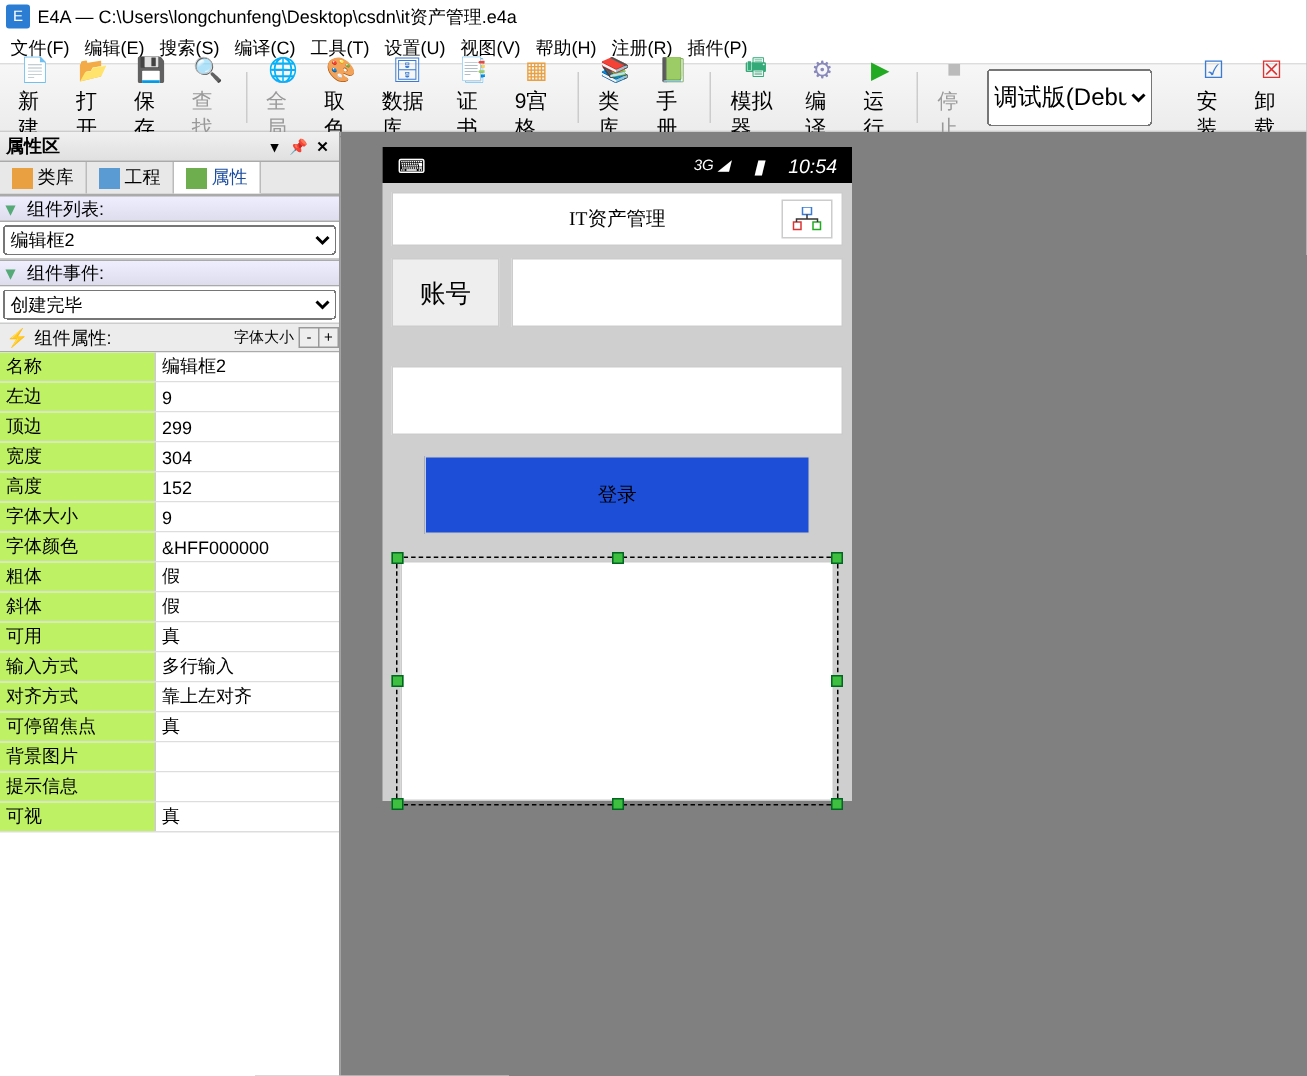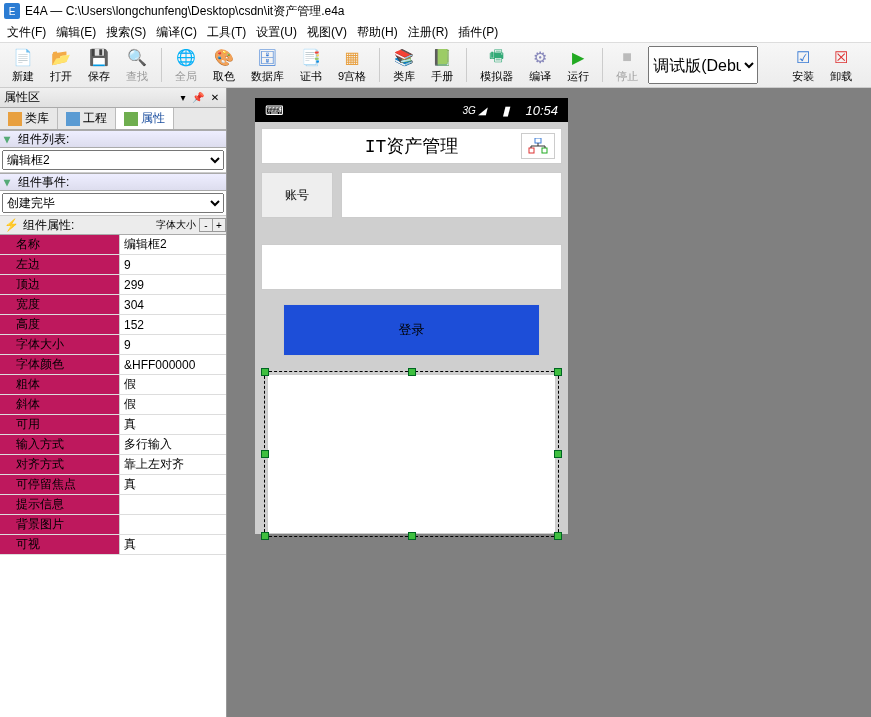--- a/index.html
+++ b/index.html
@@ -11,65 +11,65 @@
 .title-text { font-size:12px; color:#000; }
 
 
 .menu-bar { height:20px; display:flex; align-items:center; padding:0 2px; background:#fff;}
 .menu-item { padding:1px 5px; font-size:12px; cursor:default; }
 
 
 .toolbar { height:46px; background:linear-gradient(#f7f7f7,#ececec); border-top:1px solid #ddd; border-bottom:1px solid #ccc; display:flex; align-items:center; padding:0 6px; gap:4px;}
 .tb-btn { display:flex; flex-direction:column; align-items:center; padding:2px 6px; cursor:default;}
 .tb-icon { width:22px; height:22px; display:flex; align-items:center; justify-content:center; font-size:16px; }
-.tb-label { font-size:11px; margin-top:1px; }
+.tb-label { font-size:14px; margin-top:1px; }
 .tb-sep { width:1px; height:34px; background:#ccc; margin:0 3px;}
 .tb-select{ height:38px; font-size:16px; width:110px;}
 
 
 .main { display:flex; height:629px; }
 
 
 .left-panel { width:227px; border-right:1px solid #999; display:flex; flex-direction:column; background:#ececec;}
-.panel-header { height:20px; background:linear-gradient(#f0f0f0,#e0e0e0); border-bottom:1px solid #aaa; display:flex; align-items:center; justify-content:space-between; padding:0 4px; font-size:12px;}
+.panel-header { height:20px; background:linear-gradient(#f0f0f0,#e0e0e0); border-bottom:1px solid #aaa; display:flex; align-items:center; justify-content:space-between; padding:0 4px; font-size:12px;font-weight:bold;}
 .panel-header-ctrl { display:flex; gap:2px; align-items:center;}
 .hdr-btn { width:14px; height:14px; font-size:10px; display:flex; align-items:center; justify-content:center; cursor:default;}
 .tabs { height:22px; display:flex; background:#e8e8e8; border-bottom:1px solid #aaa;}
 .tab { padding:2px 8px; display:flex; align-items:center; gap:3px; border-right:1px solid #bbb; font-size:12px; cursor:default; background:#e8e8e8;}
 .tab.active { background:#fff; color:#1a4d9e;}
 .tab-icon { width:14px; height:14px; }
 .ti-cls{ background:#e8a040;} .ti-eng{ background:#5a9bd3;} .ti-prop{ background:#6fae4f;}
 
 .section-hdr { height:18px; background:linear-gradient(#eef,#dde); border-top:1px solid #aaa; border-bottom:1px solid #aaa; display:flex; align-items:center; gap:4px; padding:0 4px; font-size:12px;}
 .section-hdr .tw { width:10px; color:#5a7; font-weight:bold;}
 .combo-row { padding:2px; background:#fff; border-bottom:1px solid #ccc;}
 .combo { width:100%; height:20px; font-size:12px; }
 .prop-hdr-row { display:flex; align-items:center; background:#ececec; border-bottom:1px solid #aaa;}
 .prop-hdr-label{ flex:1; display:flex; align-items:center; gap:4px; padding:0 4px; font-size:12px; height:18px;}
 .prop-hdr-r{ display:flex; align-items:center; gap:0;}
 .prop-hdr-r span{ width:14px; height:14px; border:1px solid #999; background:#eee; display:flex; align-items:center; justify-content:center; font-size:10px; margin-left:-1px;}
 
 .prop-grid { flex:1; overflow:auto; background:#fff;}
 .prop-row { display:flex; height:20px; border-bottom:1px solid #ddd;}
-.prop-name { width:120px; background:#be185d; border-right:1px solid #ccc; padding:2px 16px; display:flex; align-items:center; font-size:12px;}
+.prop-name { width:104px; background:#bef264; border-right:1px solid #ccc; padding:2px 4px; display:flex; align-items:center; font-size:12px;}
 .prop-val { flex:1; background:#fff; padding:2px 4px; display:flex; align-items:center; font-size:12px;}
 .prop-row.sel .prop-name{ font-weight:bold;}
 .prop-row.sel .prop-val{ border:2px solid #3a7bd5; padding:0 2px;}
 
 
 .design { flex:1; background:#808080; position:relative; overflow:hidden; padding:10px 0 0 28px;}
 .phone { width:313px; background:#cfcfcf; position:relative;}
 .status-bar { height:24px; background:#000; color:#fff; display:flex; align-items:center; justify-content:space-between; padding:0 10px; font-size:13px;}
 .status-r { display:flex; align-items:center; gap:16px;font-style:italic;}
 .topbar { height:36px; background:#fff; border:1px solid #ccc; margin:6px; display:flex; align-items:center; justify-content:center; position:relative;}
-.topbar-title{ font-size:18px; font-family:Liberation Mono, monospace; }
+.topbar-title{ font-size:13px; font-family:Liberation Serif, serif; }
 .topbar-icon{ position:absolute; right:6px; top:4px; width:34px; height:26px; border:1px solid #ccc; background:#fff; display:flex; align-items:center; justify-content:center; font-size:14px;}
 .form-area{ padding:0 6px;}
 .field-row{ display:flex; gap:8px; margin:8px 0;}
-.field-lbl{ width:72px; height:46px; background:#eee; border:1px solid #ccc; display:flex; align-items:center; justify-content:center; font-size:12px;}
+.field-lbl{ width:72px; height:46px; background:#eee; border:1px solid #ccc; display:flex; align-items:center; justify-content:center; font-size:17px;}
 .field-in{ flex:1; height:46px; background:#fff; border:1px solid #ccc;}
 .login-btn{ margin:14px 22px 0; height:52px; background:#1d4ed8; border:1px solid #ccc; display:flex; align-items:center; justify-content:center; font-size:13px;}
 
 
 .sel-box{ margin:18px 6px 6px; height:160px; background:#fff; border:1px solid #ccc; position:relative;}
 .sel-wrap{ position:absolute; left:-4px; right:-4px; top:-4px; bottom:-4px; border:1px dashed #000;}
 .handle{ position:absolute; width:8px; height:8px; background:#3fbf3f; border:1px solid #062;}
 .h-nw{top:-4px;left:-4px} .h-n{top:-4px;left:calc(50% - 4px)} .h-ne{top:-4px;right:-4px}
 .h-w{top:calc(50% - 4px);left:-4px} .h-e{top:calc(50% - 4px);right:-4px}
 .h-sw{bottom:-4px;left:-4px} .h-s{bottom:-4px;left:calc(50% - 4px)} .h-se{bottom:-4px;right:-4px}
@@ -278,25 +278,25 @@
         </div>
         <div class="prop-row">
           <div class="prop-name">对齐方式</div>
           <div class="prop-val">靠上左对齐</div>
         </div>
         <div class="prop-row">
           <div class="prop-name">可停留焦点</div>
           <div class="prop-val">真</div>
         </div>
         <div class="prop-row">
+          <div class="prop-name">背景图片</div>
+          <div class="prop-val"></div>
+        </div>
+        <div class="prop-row">
           <div class="prop-name">提示信息</div>
-          <div class="prop-val"></div>
-        </div>
-        <div class="prop-row">
-          <div class="prop-name">背景图片</div>
           <div class="prop-val"></div>
         </div>
         <div class="prop-row">
           <div class="prop-name">可视</div>
           <div class="prop-val">真</div>
         </div>
       </div>
   </div>
 
   <div class="design">

